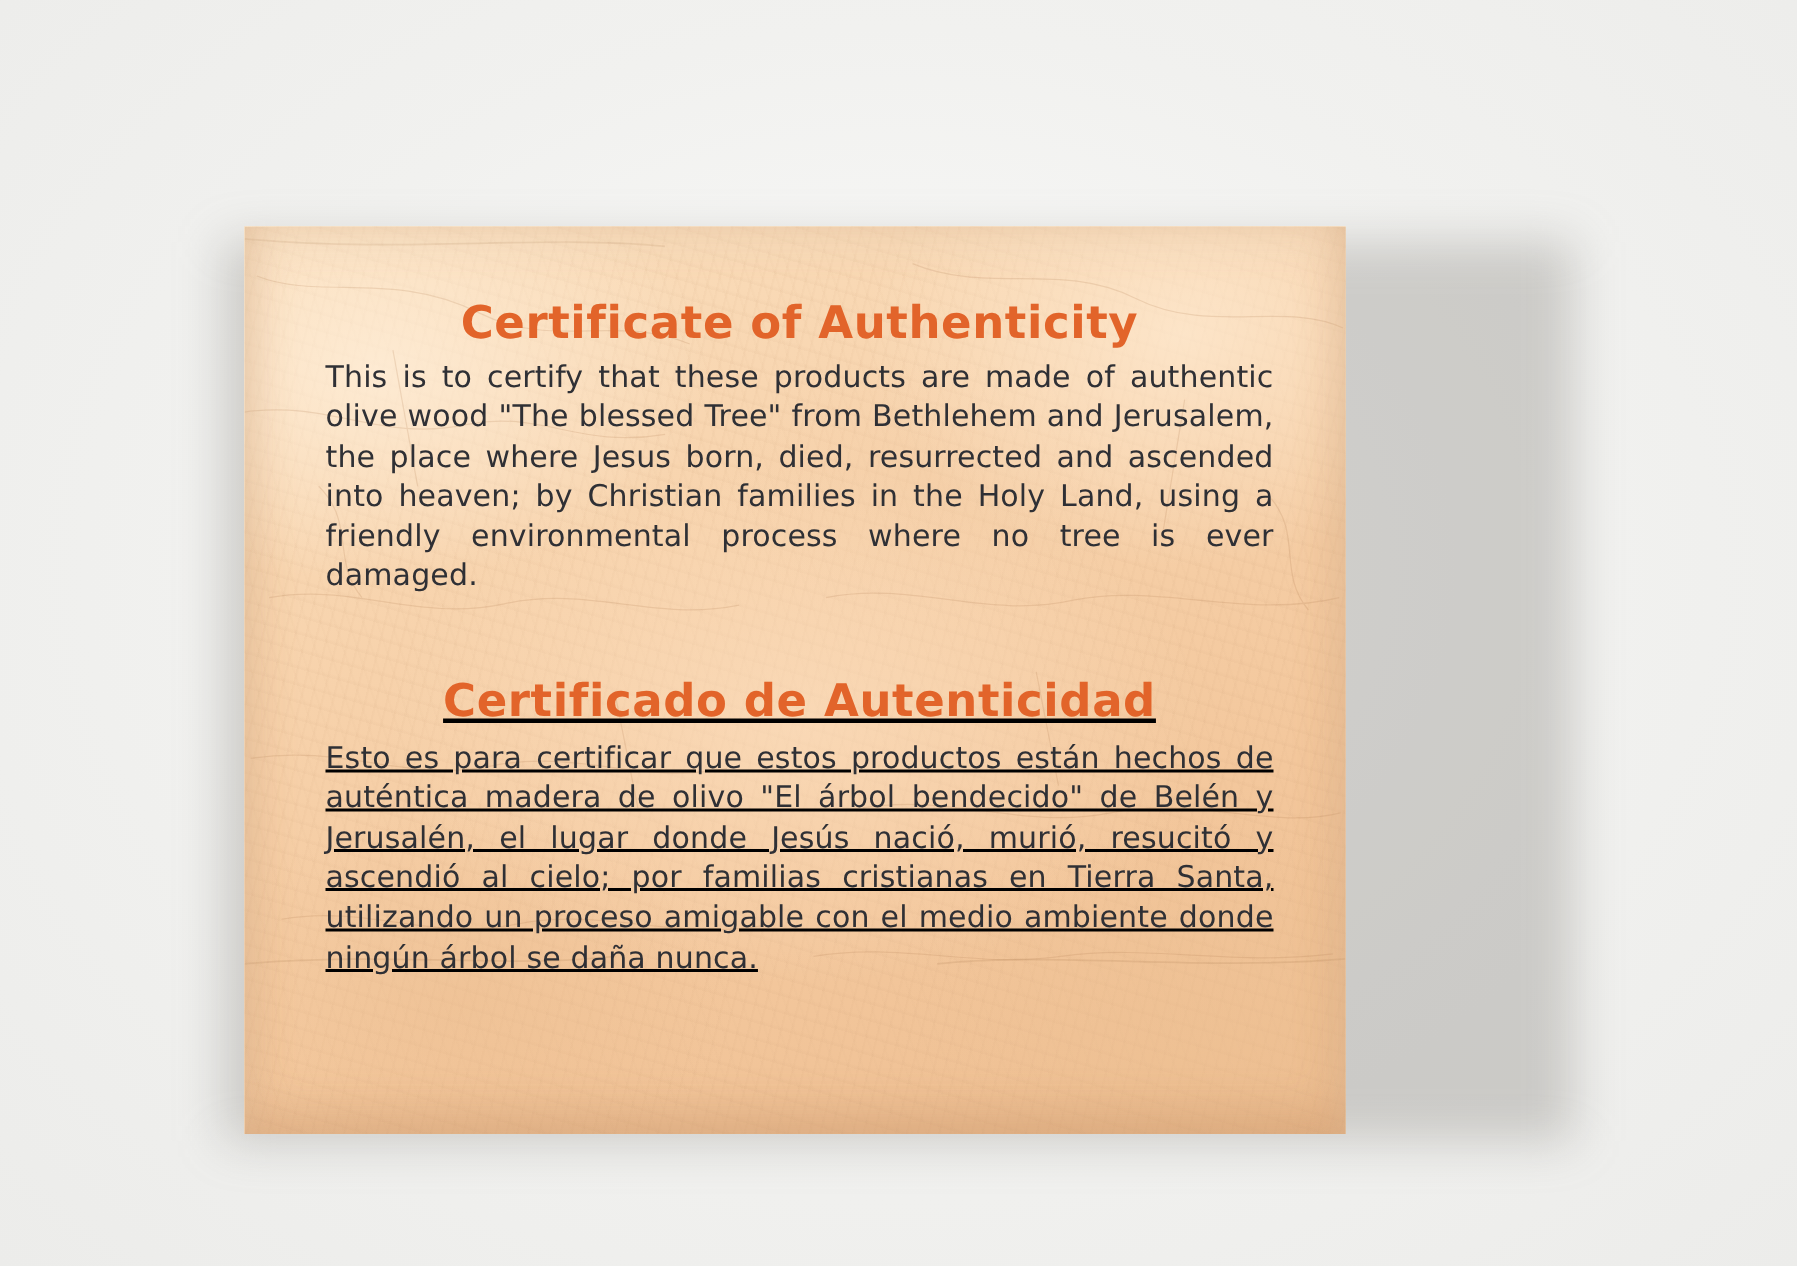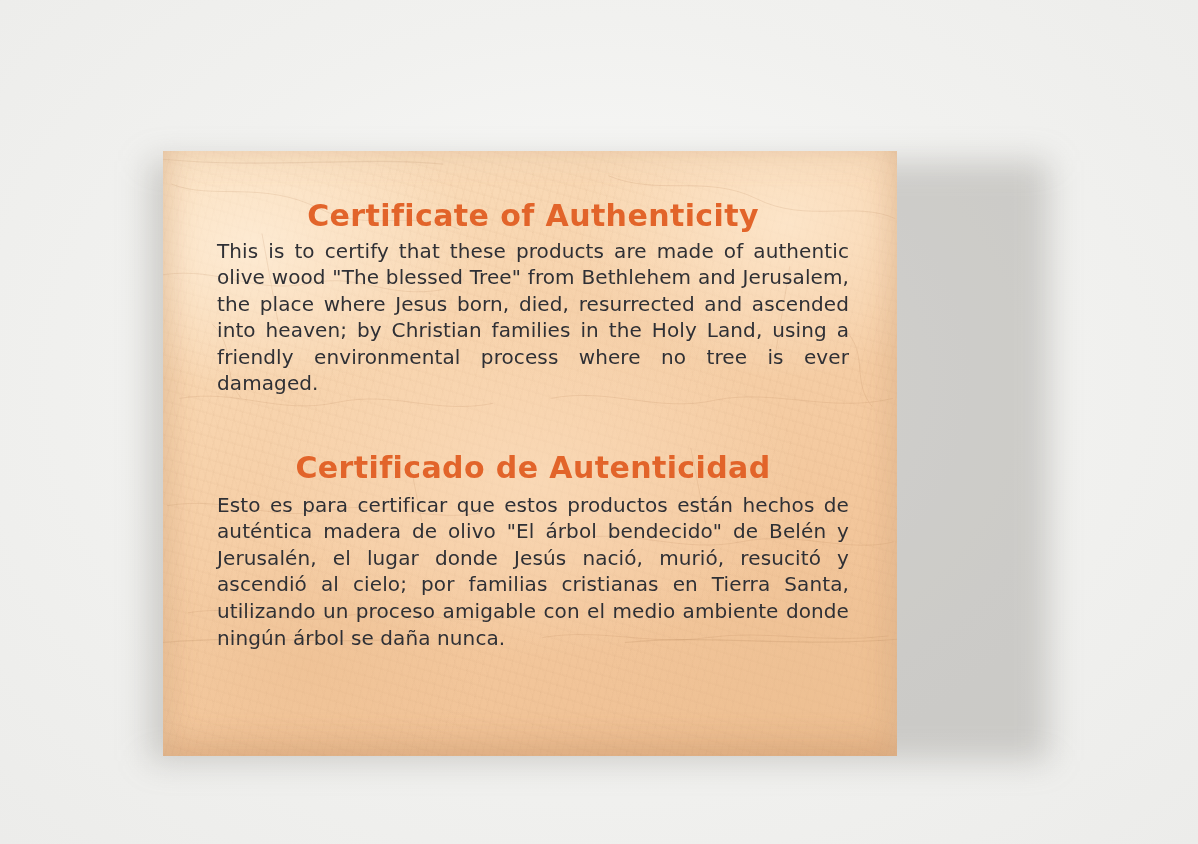--- a/index.html
+++ b/index.html
@@ -112,20 +112,21 @@
     letter-spacing: 0.1px;
     -webkit-hyphens: none;
     hyphens: none;
   }
 
   .block-en {
     margin-top: 2px;
   }
   .block-es {
     margin-top: 54px;
+    text-decoration: underline;
   }
   .block-es .cert-title {
     margin-bottom: 6px;
   }
 </style>
 </head>
 <body>
 
 <div class="backdrop"></div>
 

